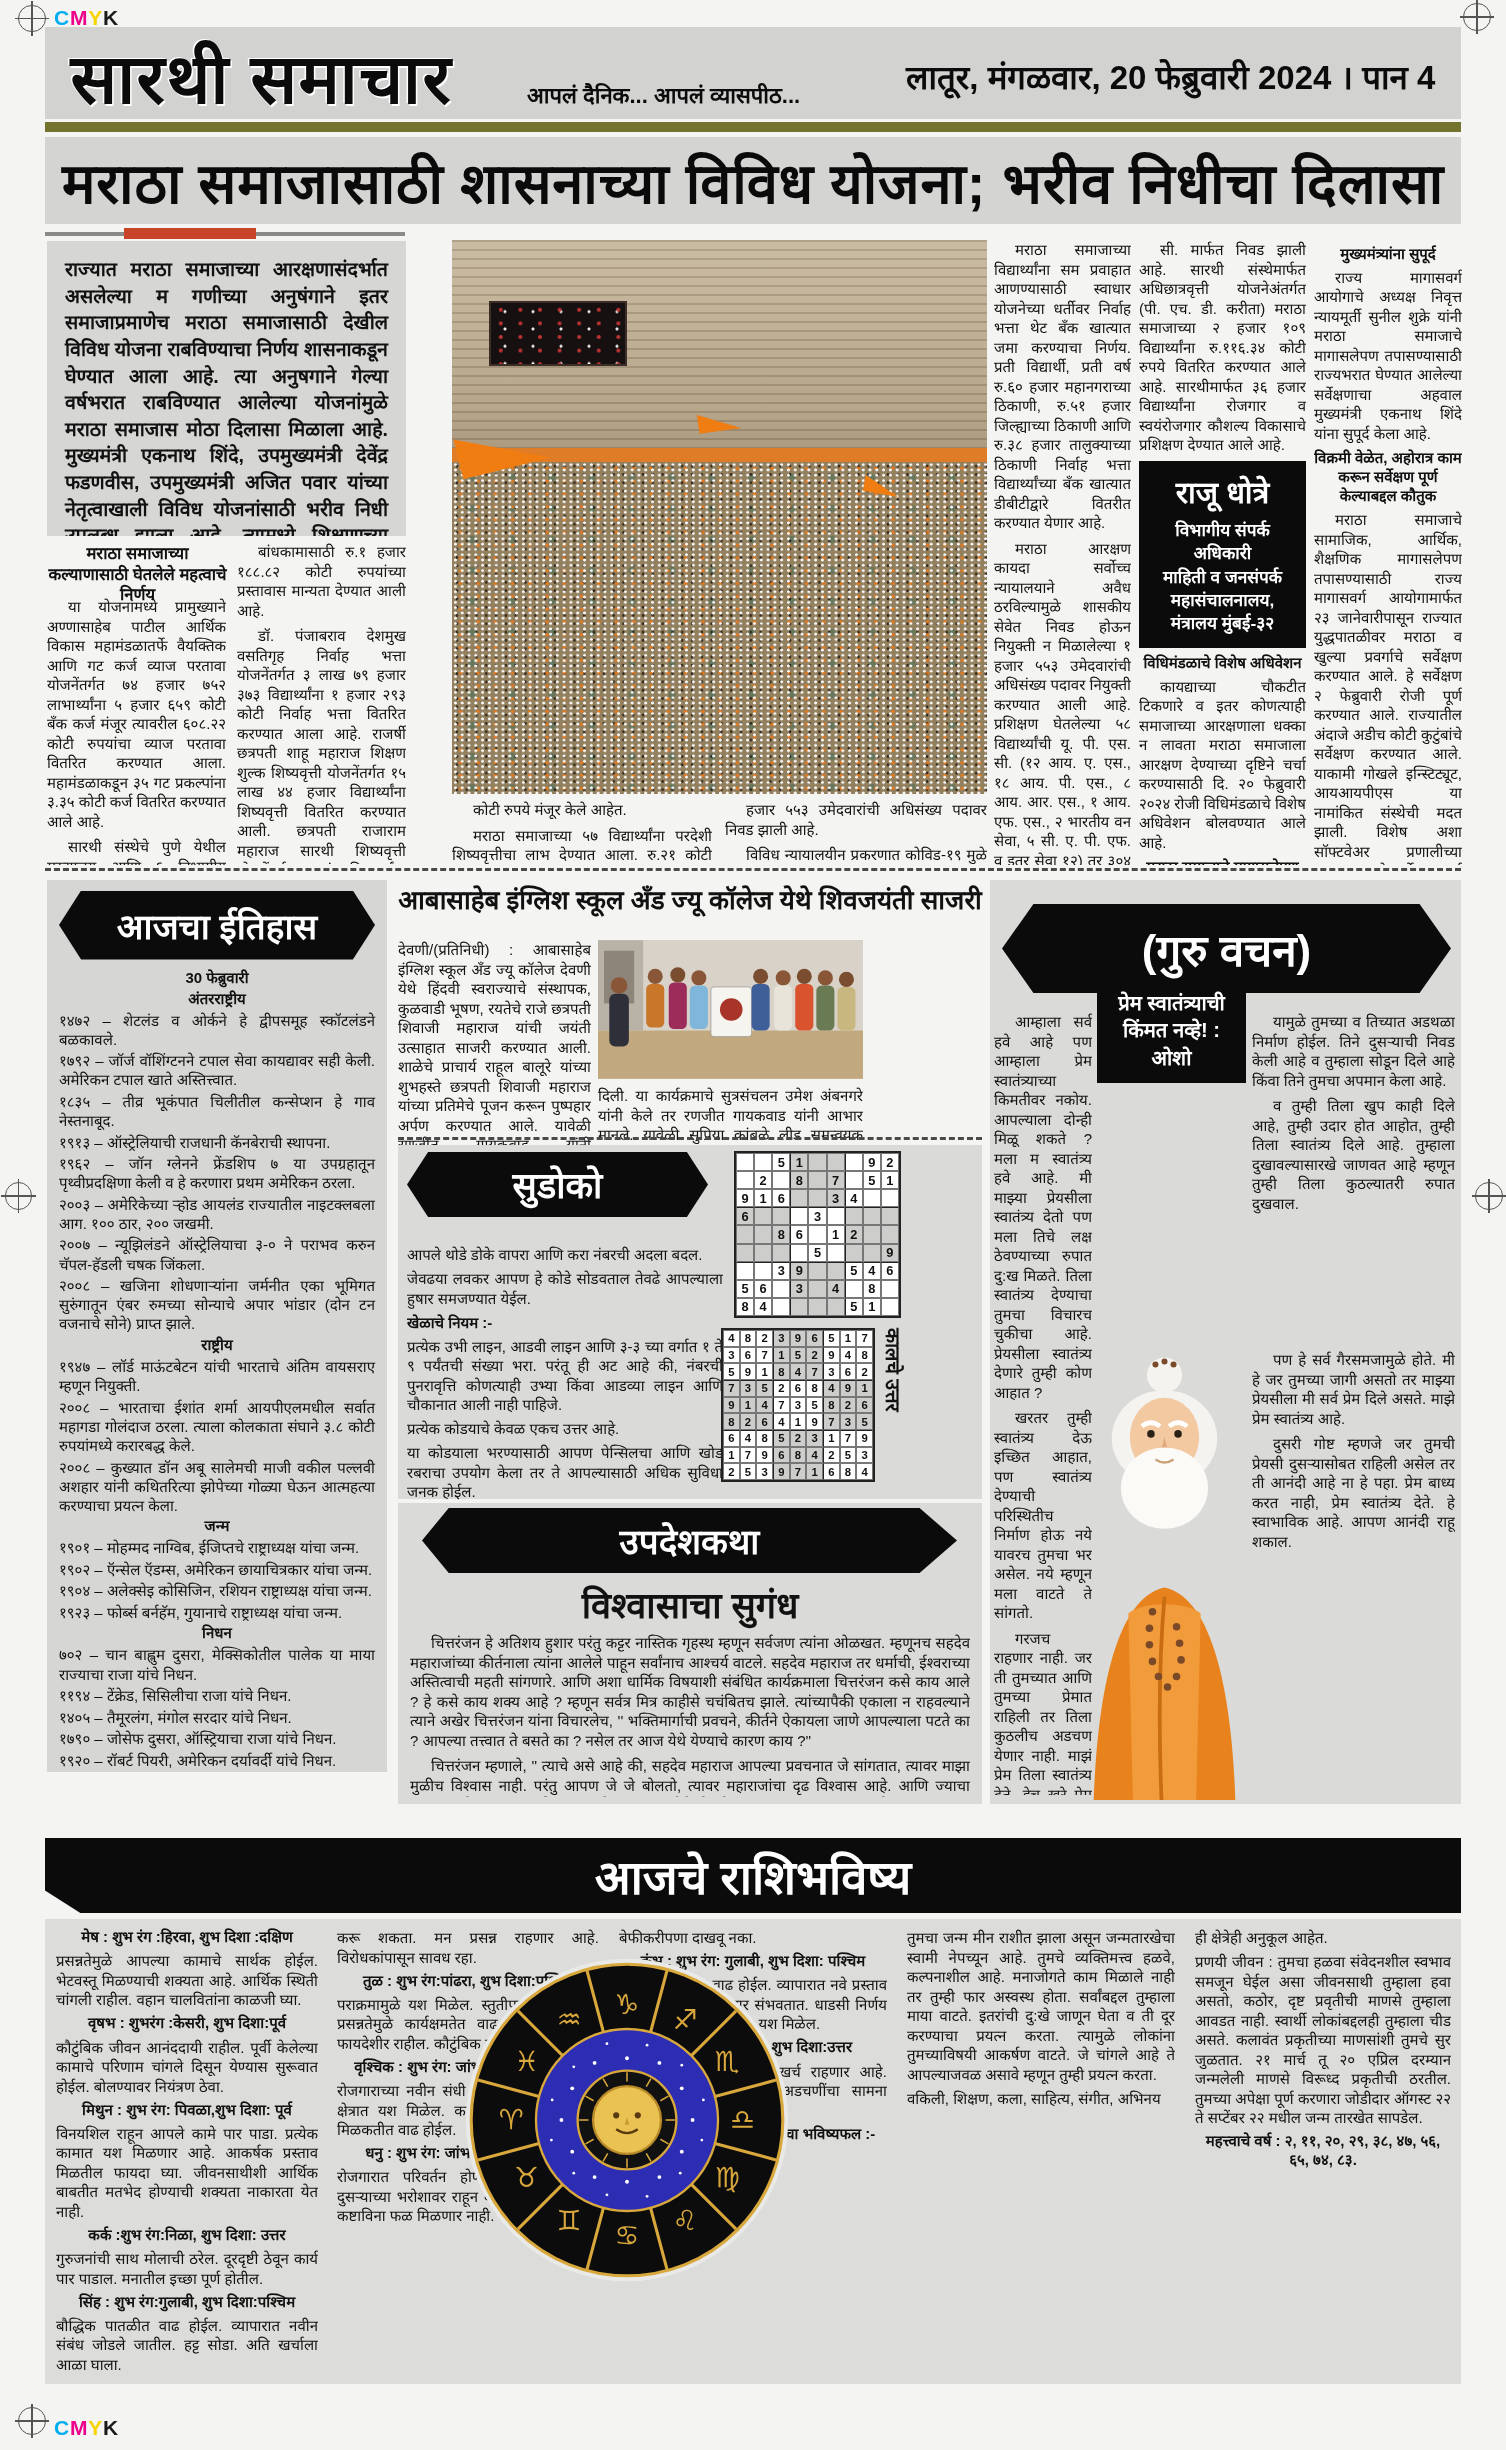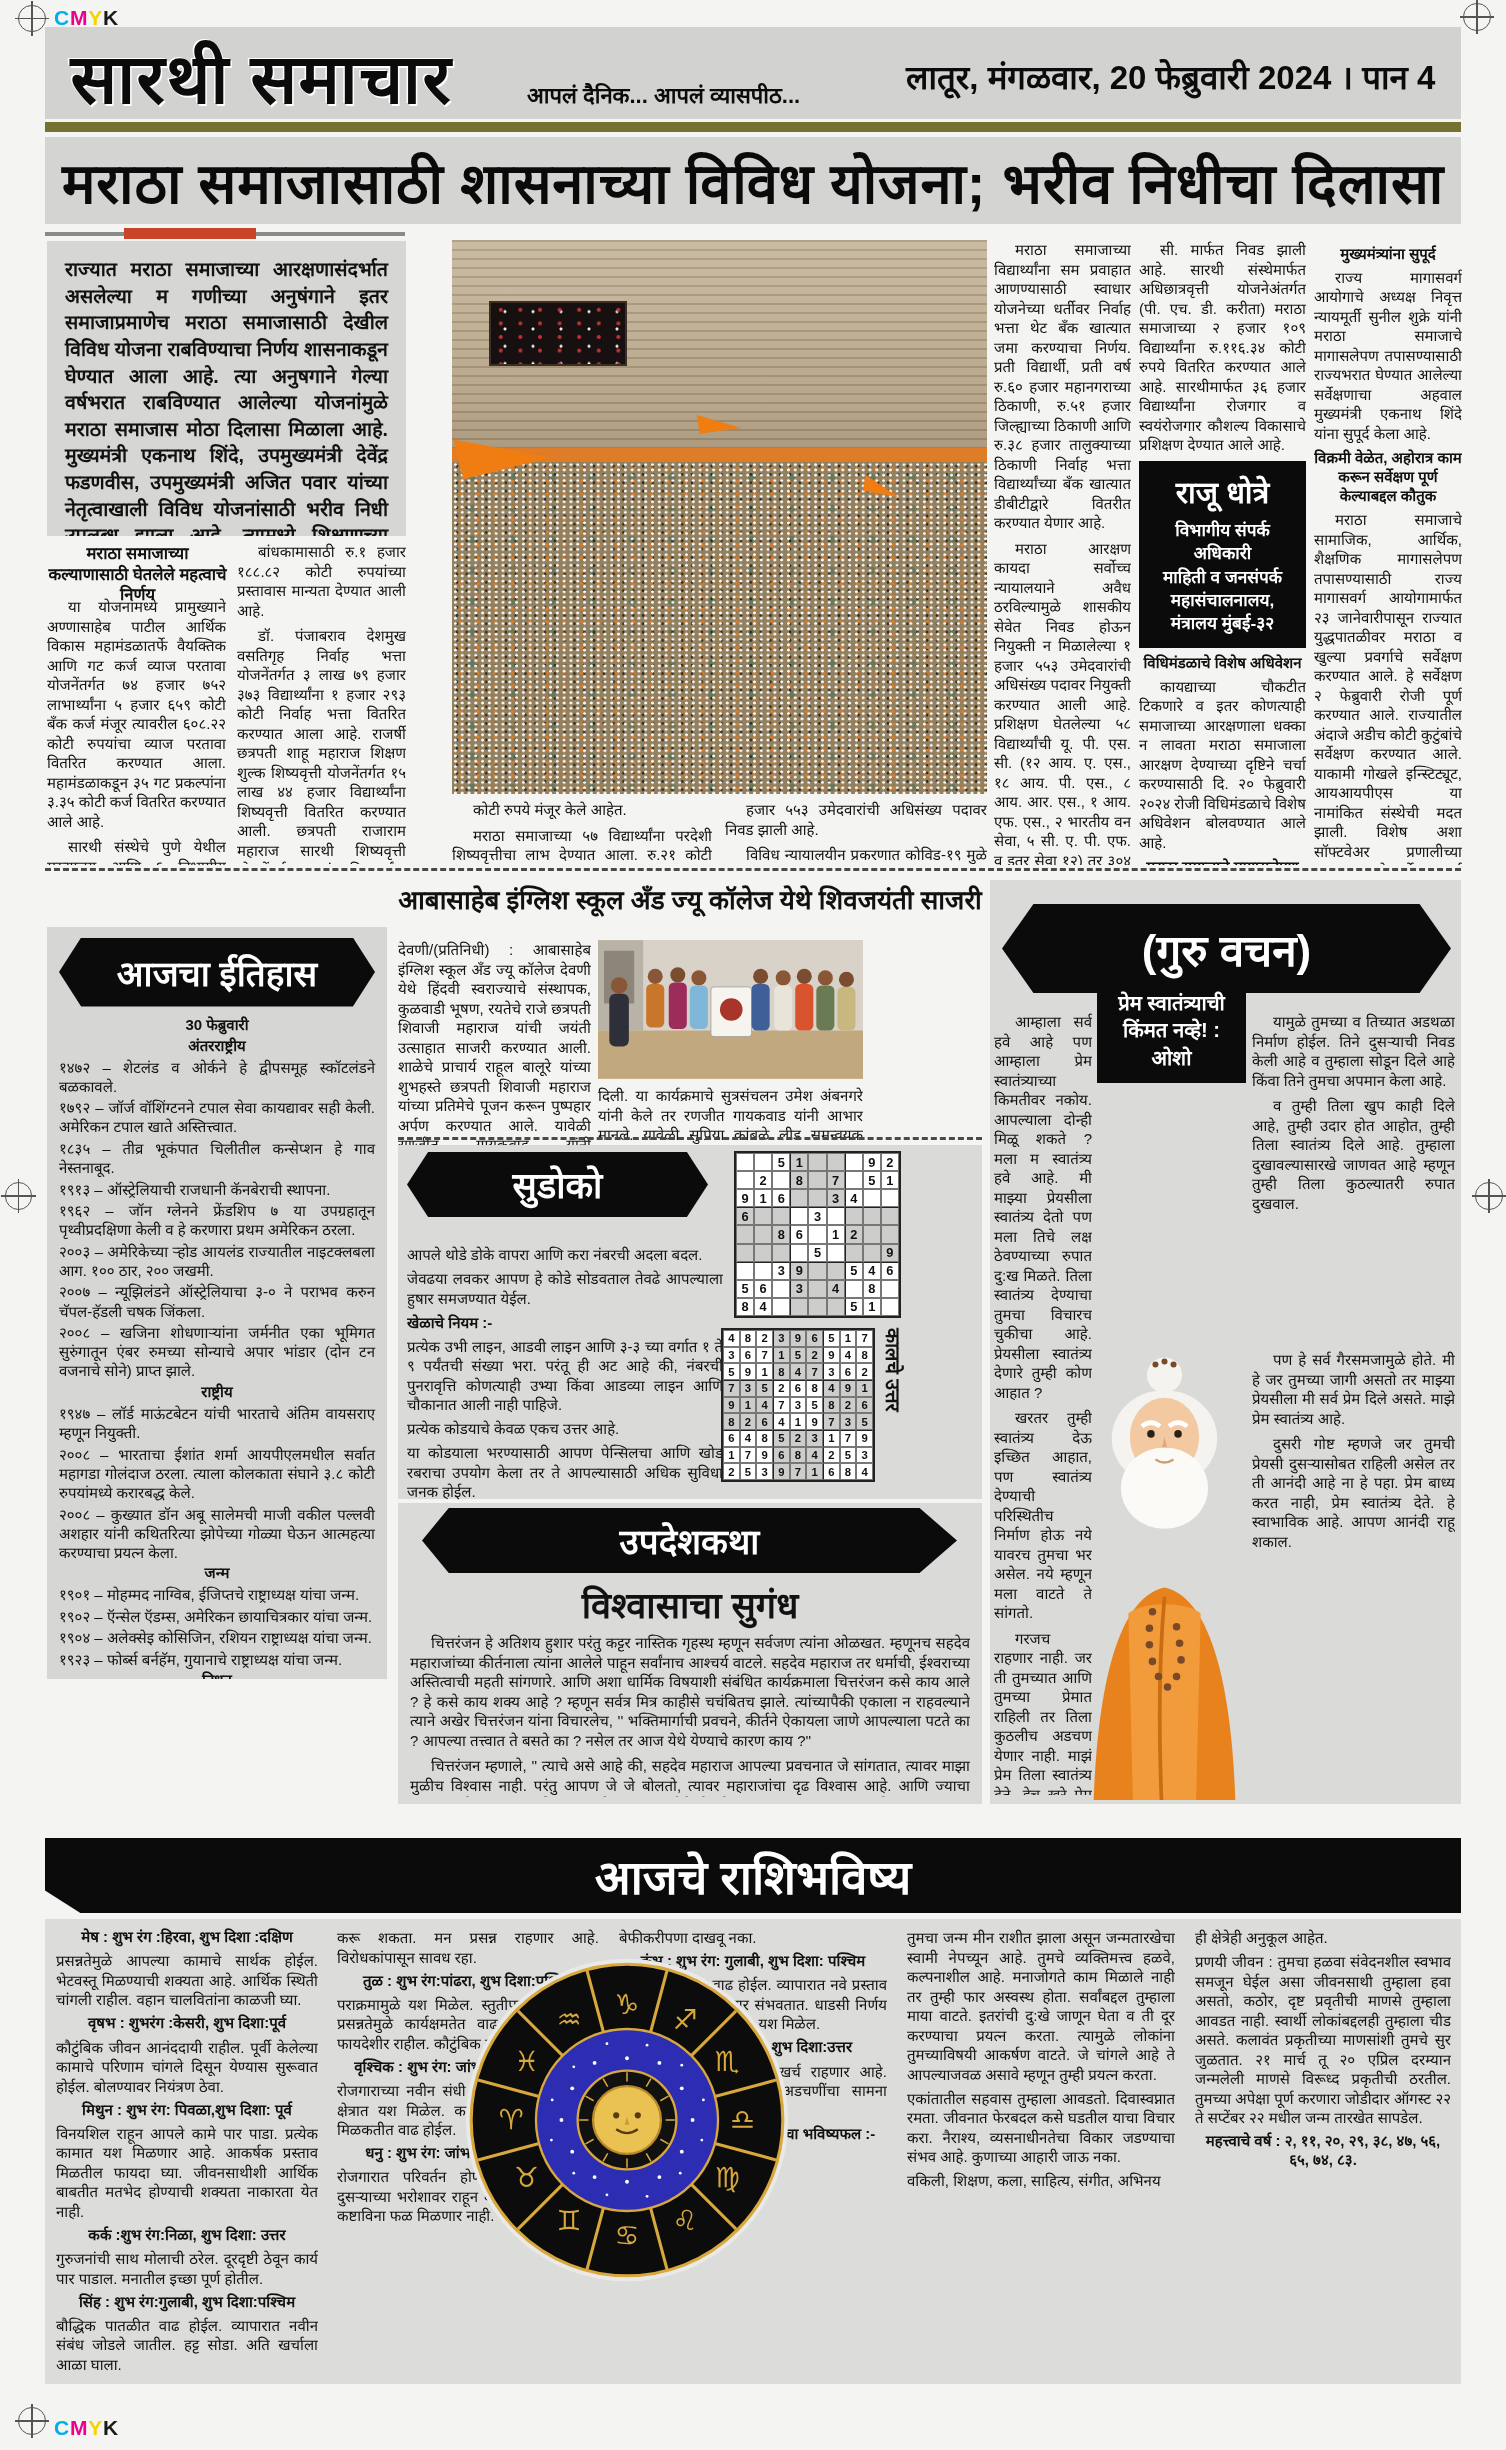--- a/index.html
+++ b/index.html
@@ -61,22 +61,22 @@
         radial-gradient(circle,rgba(30,22,14,.8) 1.1px,transparent 1.7px),
         radial-gradient(circle,rgba(70,110,90,.55) 3px,transparent 4.5px);
       background-size:6.8px 5.3px,17.3px 12.8px,9.8px 8.3px,40px 31px;}
   .flag{position:absolute;width:0;height:0;}
   .flag.f1{left:1%;top:34%;border-top:41px solid transparent;border-left:90px solid #ef7d12;transform:rotate(-14deg);}
   .flag.f2{left:46%;top:31%;border-top:19.6px solid transparent;border-left:42px solid #ef7d12;transform:rotate(-8deg);}
   .flag.f3{left:77%;top:43%;border-top:16.6px solid transparent;border-left:36px solid #ef7d12;transform:rotate(10deg);}
   
   .dash{position:absolute;border-top:3px dashed #4a4a4a;}
   
-  .history{position:absolute;left:47px;top:880px;width:340px;height:752px;background:#d6d6d4;
-           overflow:hidden;padding:0 12px;box-sizing:border-box;margin-top:47px;}
+  .history{position:absolute;left:47px;top:880px;width:340px;height:892px;background:#d6d6d4;
+           overflow:hidden;padding:0 12px;box-sizing:border-box;}
   .banner{background:#0b0b0b;color:#fff;display:flex;align-items:center;justify-content:center;
           font-weight:900;clip-path:polygon(0 50%,7% 0,93% 0,100% 50%,93% 100%,7% 100%);}
   .history .banner{width:316px;height:69px;margin:10.5px auto 9px auto;font-size:35px;}
   .history .items{font-size:15px;line-height:1.28;text-align:justify;}
   .history .items div{margin-bottom:2.3px;}
   .bold{font-weight:800;}
   
   .school-headline{position:absolute;left:398px;top:881px;width:584px;font-size:26px;font-weight:900;text-align:center;}
   #school-col1{left:398px;top:940px;width:193px;height:259px;}
   #school-col2{left:598px;top:1086px;width:265px;height:113px;}
@@ -573,21 +573,20 @@
   <div class="rcol" id="rc3">
       <p>बेफीकरीपणा दाखवू नका.</p>
       <p class="bold subhead">कुंभ : शुभ रंग: गुलाबी, शुभ दिशा: पश्चिम</p>
       <p>साहस पराक्रमात वाढ होईल. व्यापारात नवे प्रस्ताव मिळतील. थंडीचे आजार संभवतात. धाडसी निर्णय घेण्याची मनस्थिती राहील. यश मिळेल.</p>
       <p class="bold subhead">मीन : शुभ रंग:हिरवा, शुभ दिशा:उत्तर</p>
       <p>दिवस चांगला असला तरी खर्च राहणार आहे. कामामुळे व्यापार नौकरीत अडचणींचा सामना करावा लागेल. प्रवास टाळा.</p>
       <p class="bold subhead">२० फेब्रुवारी जन्मलेल्या लोकांचा भविष्यफल :-</p>
     </div>
   <div class="rcol" id="rc4">
       <p>तुमचा जन्म मीन राशीत झाला असून जन्मतारखेचा स्वामी नेपच्यून आहे. तुमचे व्यक्तिमत्त्व हळवे, कल्पनाशील आहे. मनाजोगते काम मिळाले नाही तर तुम्ही फार अस्वस्थ होता. सर्वांबद्दल तुम्हाला माया वाटते. इतरांची दु:खे जाणून घेता व ती दूर करण्याचा प्रयत्न करता. त्यामुळे लोकांना तुमच्याविषयी आकर्षण वाटते. जे चांगले आहे ते आपल्याजवळ असावे म्हणून तुम्ही प्रयत्न करता.</p>
-      <p>एकांतातील सहवास तुम्हाला आवडतो. दिवास्वप्नात रमता. जीवनात फेरबदल कसे घडतील याचा विचार करा. नैराश्य, व्यसनाधीनतेचा विकार जडण्याचा संभव आहे. कुणाच्या आहारी जाऊ नका.</p>
       <p>वकिली, शिक्षण, कला, साहित्य, संगीत, अभिनय</p>
     </div>
   <div class="rcol" id="rc5">
       <p>ही क्षेत्रेही अनुकूल आहेत.</p>
       <p>प्रणयी जीवन : तुमचा हळवा संवेदनशील स्वभाव समजून घेईल असा जीवनसाथी तुम्हाला हवा असतो, कठोर, दृष्ट प्रवृतीची माणसे तुम्हाला आवडत नाही. स्वार्थी लोकांबद्दलही तुम्हाला चीड असते. कलावंत प्रकृतीच्या माणसांशी तुमचे सुर जुळतात. २१ मार्च तू २० एप्रिल दरम्यान जन्मलेली माणसे विरूध्द प्रकृतीची ठरतील. तुमच्या अपेक्षा पूर्ण करणारा जोडीदार ऑगस्ट २२ ते सप्टेंबर २२ मधील जन्म तारखेत सापडेल.</p>
       <p class="bold subhead">महत्त्वाचे वर्ष : २, ११, २०, २९, ३८, ४७, ५६, ६५, ७४, ८३.</p>
     </div>
 
   <div class="wheel">
     <svg width="324" height="324" viewBox="0 0 420 420">

